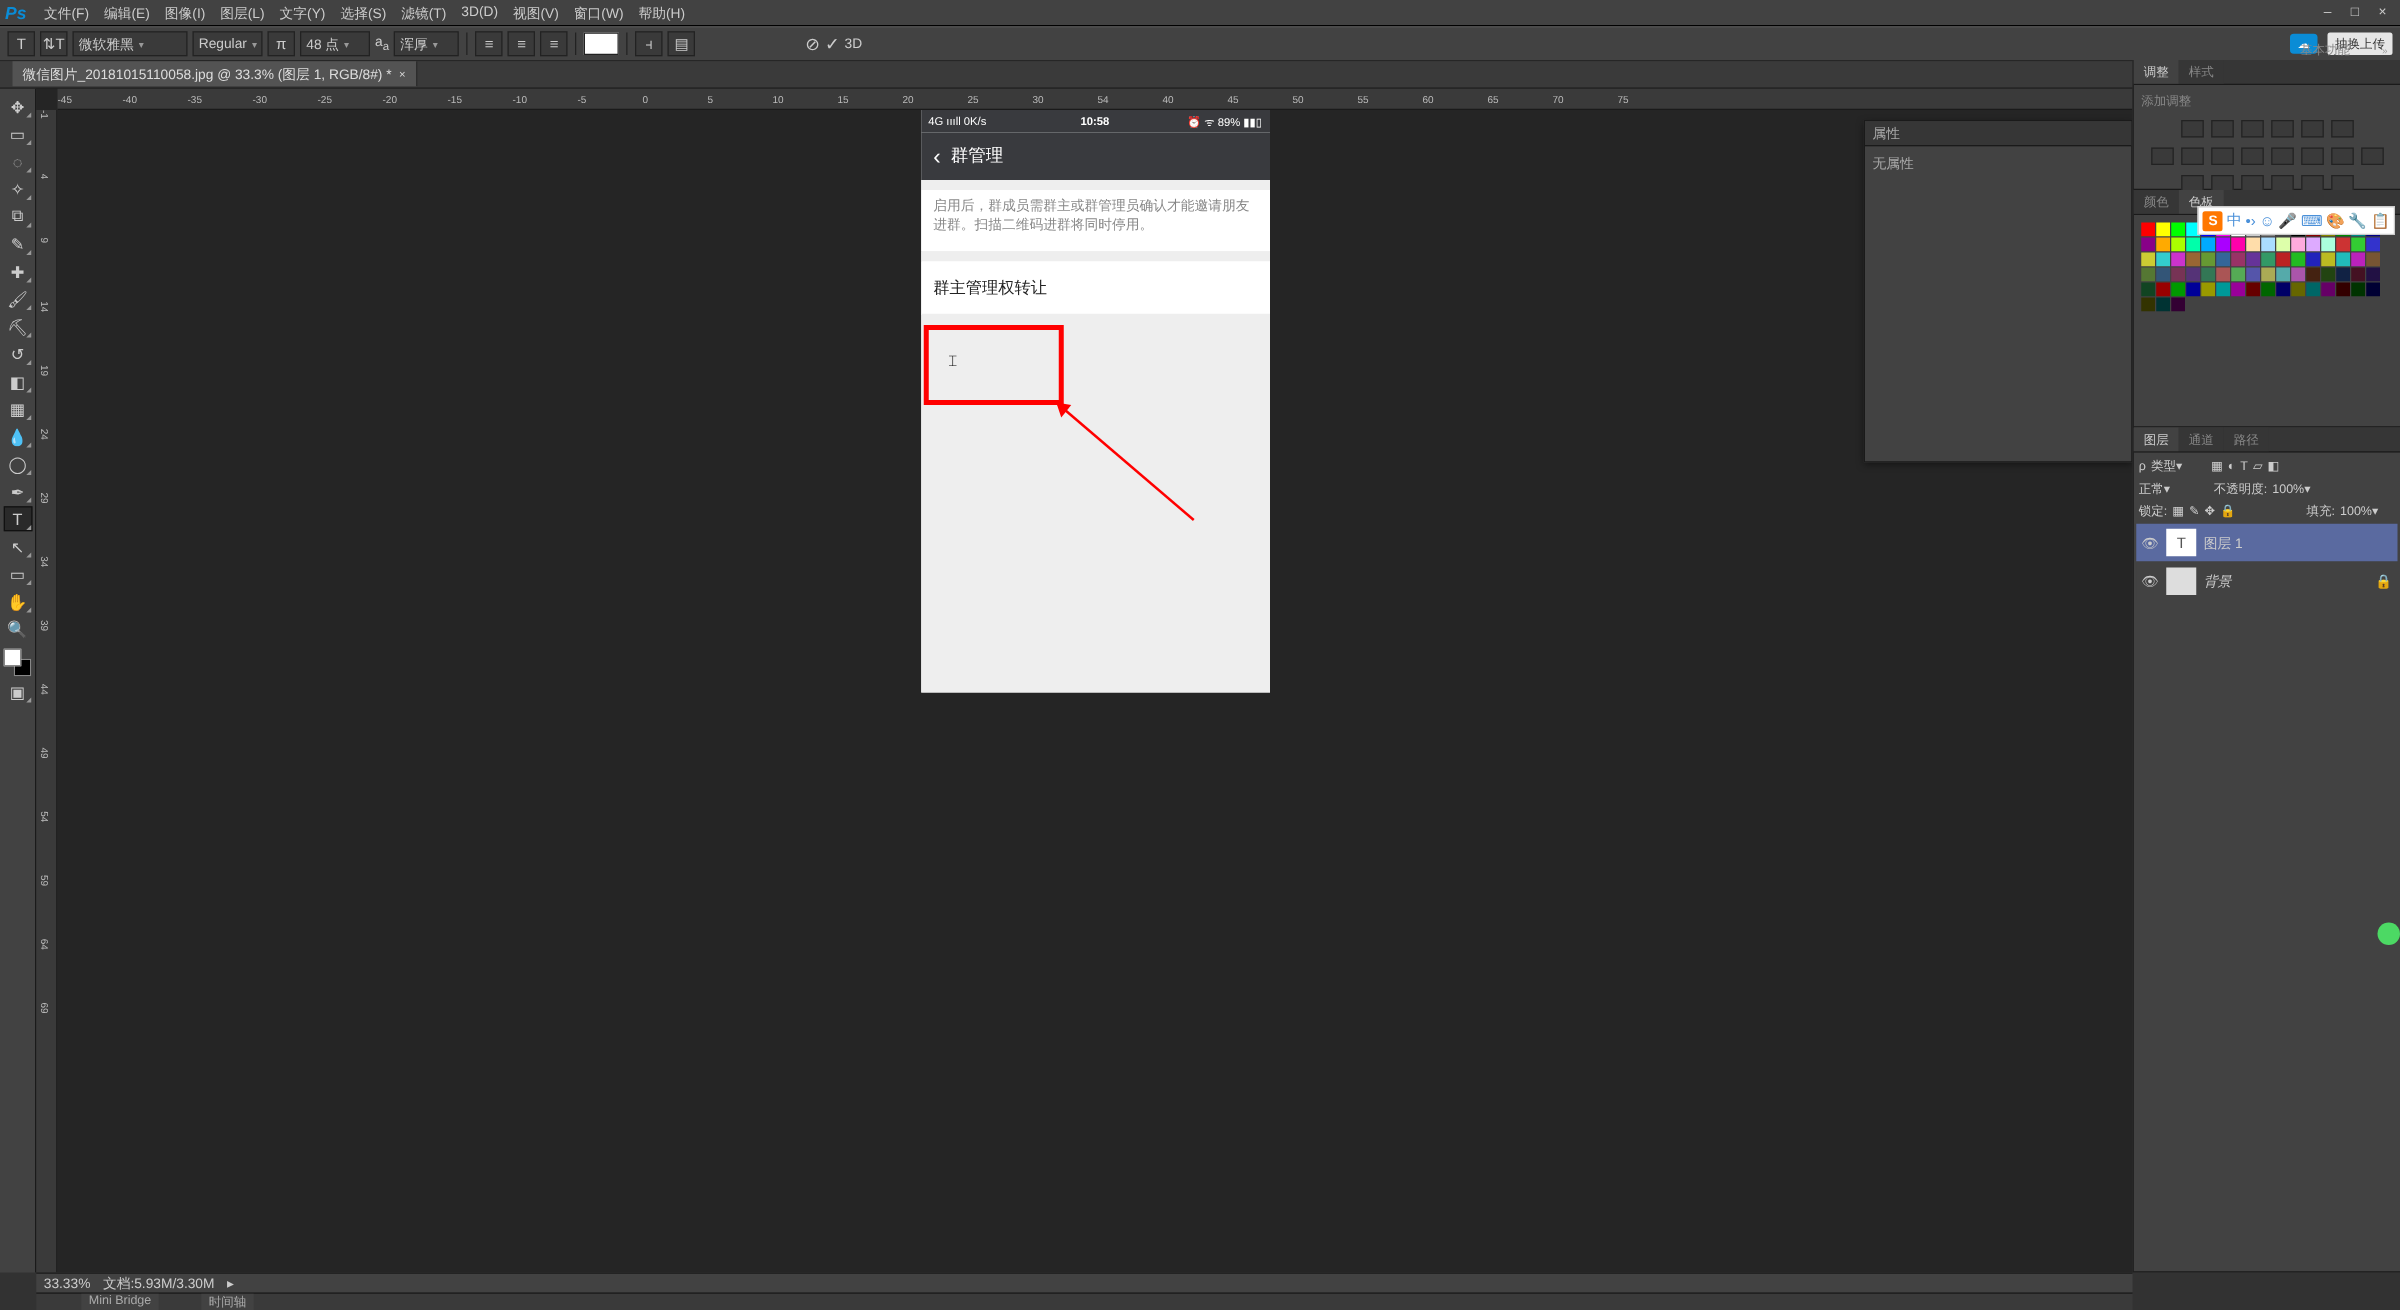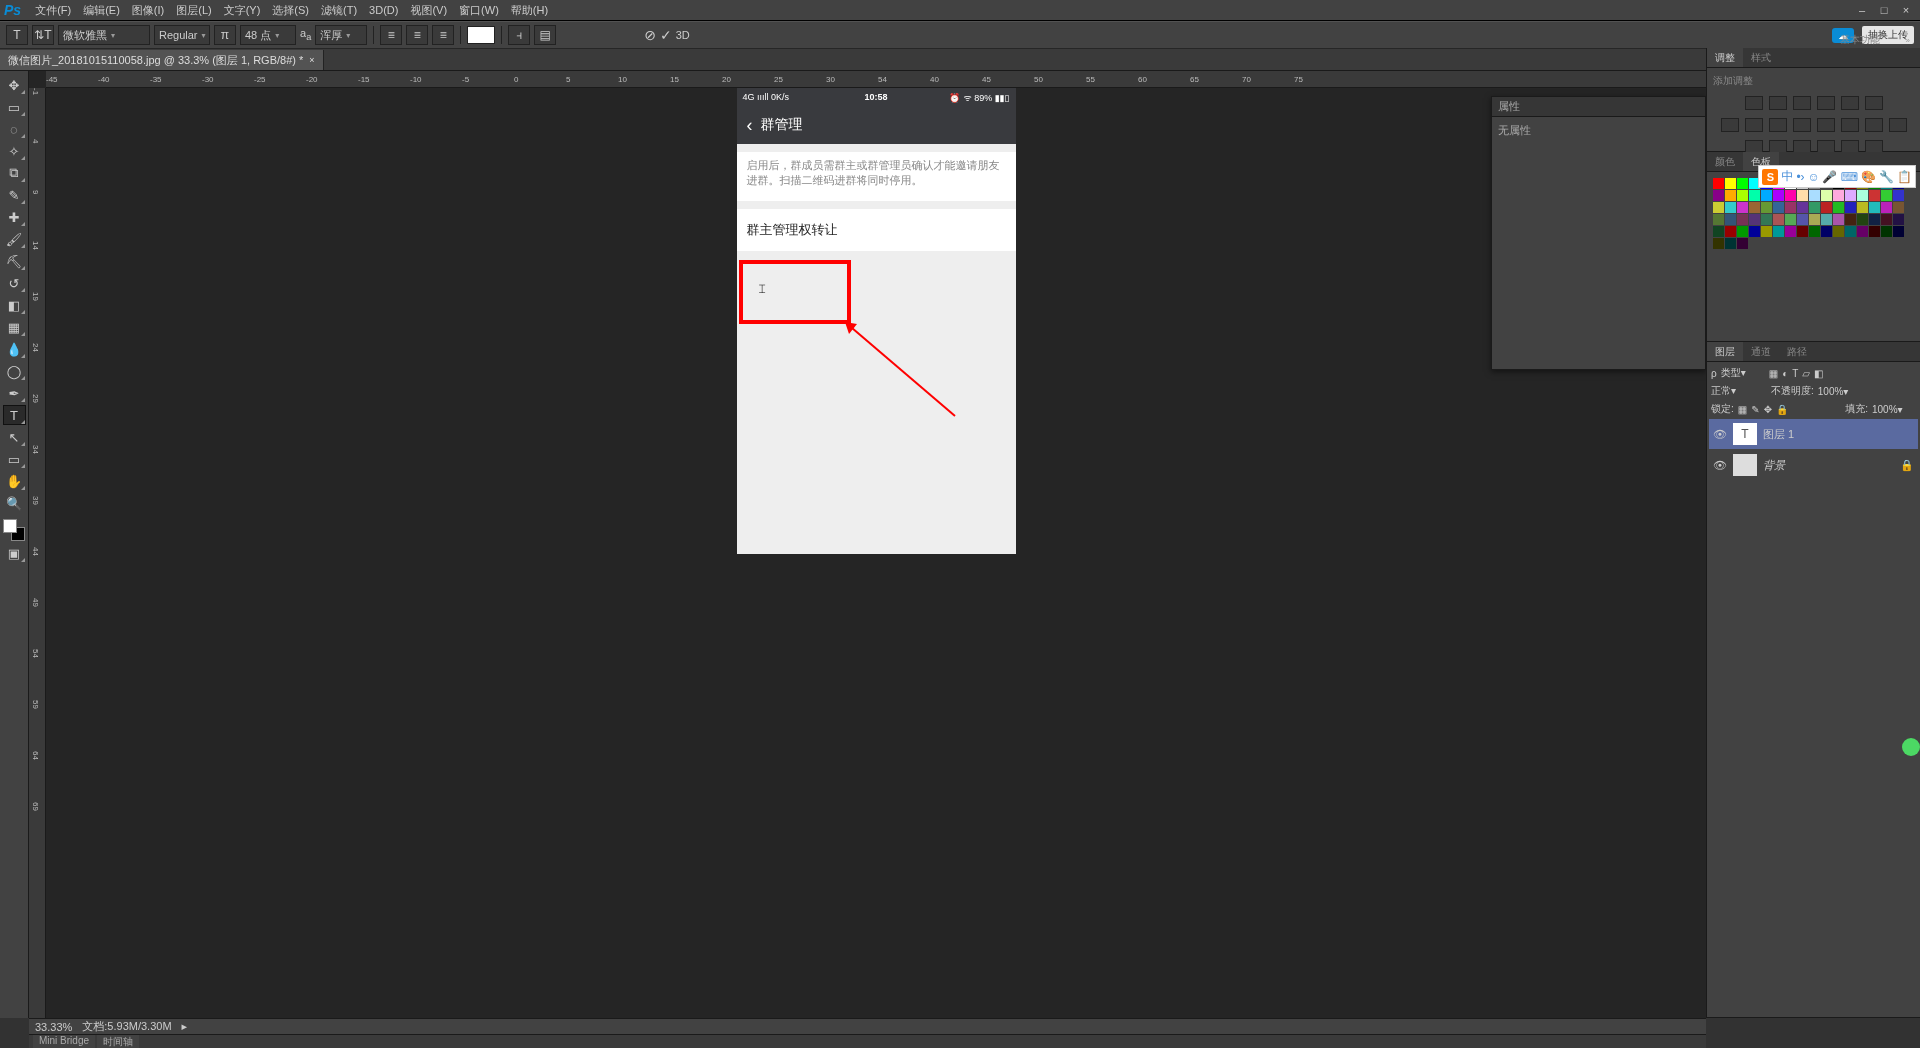--- a/index.html
+++ b/index.html
@@ -17,21 +17,21 @@
 .optbar .btn { width:22px; height:20px; background:#3a3a3a; border:1px solid #222; display:flex; align-items:center; justify-content:center; font-size:12px; }
 .optbar .combo { height:20px; background:#3a3a3a; border:1px solid #222; padding:0 4px; display:flex; align-items:center; gap:4px; }
 .optbar .combo .arr { font-size:8px; color:#999; }
 .optbar .swatch { width:28px; height:18px; background:#fff; border:1px solid #222; }
 .optbar .sep { width:1px; height:18px; background:#222; margin:0 2px; }
 .optbar .right { margin-left:auto; display:flex; gap:8px; align-items:center; }
 .cloudbtn { background:#0a8cd6; color:#fff; padding:2px 6px; border-radius:3px; font-size:10px; }
 .swapbtn { background:#e6e6e6; color:#333; padding:2px 6px; border-radius:2px; font-size:10px; }
 
 
-.doctab { height:22px; background:#3a3a3a; border-bottom:1px solid #1a1a1a; display:flex; align-items:flex-end; }
+.doctab { height:22px; background:#3a3a3a; border-bottom:1px solid #1a1a1a; display:flex; align-items:flex-start;padding-left:10px; }
 .doctab .tab { background:#535353; height:20px; padding:0 8px; font-size:11px; color:#ddd; display:flex; align-items:center; gap:6px; border-right:1px solid #222; }
 .doctab .tab .x { font-size:9px; }
 
 
 .main { position:absolute; top:71px; left:29px; right:214px; bottom:30px; background:#252525; }
 .ruler-h { position:absolute; top:0; left:17px; right:0; height:17px; background:#3a3a3a; border-bottom:1px solid #1a1a1a; font-size:8px; color:#bbb; overflow:hidden; }
 .ruler-h .tickn { position:absolute; top:4px; font-size:8px; }
 .ruler-v { position:absolute; top:17px; left:0; bottom:0; width:17px; background:#3a3a3a; border-right:1px solid #1a1a1a; font-size:8px; color:#bbb; }
 .ruler-v .tickn { position:absolute; left:2px; writing-mode:vertical-rl; font-size:8px; }
 .canvas-area { position:absolute; top:17px; left:17px; right:0; bottom:0; background:#252525; display:flex; align-items:flex-start; justify-content:center; overflow:hidden; }
@@ -83,21 +83,21 @@
 .layer-item .nm { font-size:11px; }
 
 
 .propfloat { position:absolute; top:96px; right:214px; width:215px; height:274px; background:#424242; border:1px solid #1a1a1a; box-shadow:0 2px 6px rgba(0,0,0,.5); font-size:11px; color:#aaa; }
 .propfloat .hdr { height:20px; background:#363636; display:flex; align-items:center; padding:0 6px; border-bottom:1px solid #1a1a1a; }
 .propfloat .bd { padding:6px; }
 
 
 .footer { position:absolute; bottom:14px; left:29px; right:214px; height:16px; background:#424242; border-top:1px solid #1a1a1a; display:flex; align-items:center; font-size:11px; color:#ccc; padding:0 6px; gap:10px; }
 .footer-tabs { position:absolute; bottom:0; left:29px; right:214px; height:14px; background:#3a3a3a; display:flex; font-size:10px; color:#aaa; border-top:1px solid #1a1a1a; padding-left:4px; gap:2px; }
-.footer-tabs .ft { background:#424242; padding:0 6px; }
+.footer-tabs .ft { background:#424242; padding:0 6px;margin-left:32px; }
 
 
 .ime { position:absolute; top:165px; right:4px; background:#fff; border:1px solid #ccc; display:flex; align-items:center; padding:2px 3px; gap:3px; font-size:11px; }
 .ime .s { width:16px; height:16px; background:#ff7700; color:#fff; display:flex; align-items:center; justify-content:center; font-weight:bold; border-radius:2px; }
 .ime .i { color:#4a90d9; font-size:12px; }
 
 
 .gavatar { position:absolute; right:0; top:738px; width:18px; height:18px; background:#4cd964; border-radius:50%; }
 
 .basictext { position:absolute; top:33px; right:40px; font-size:10px; color:#888; }

